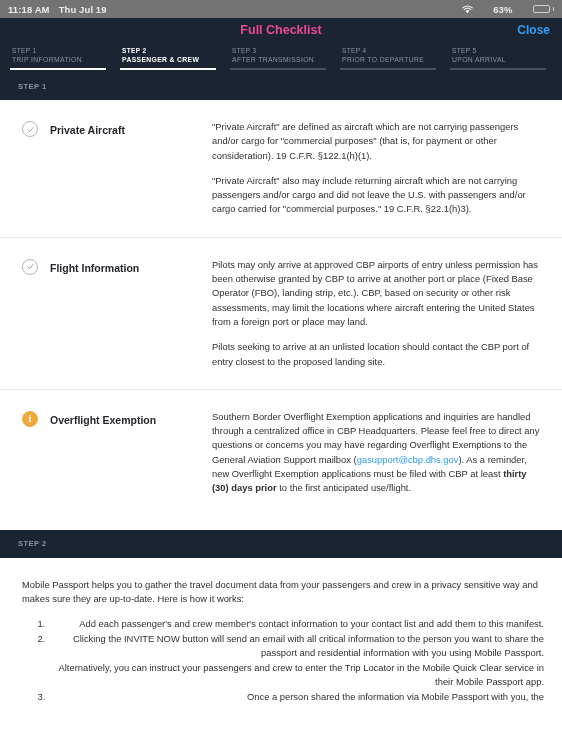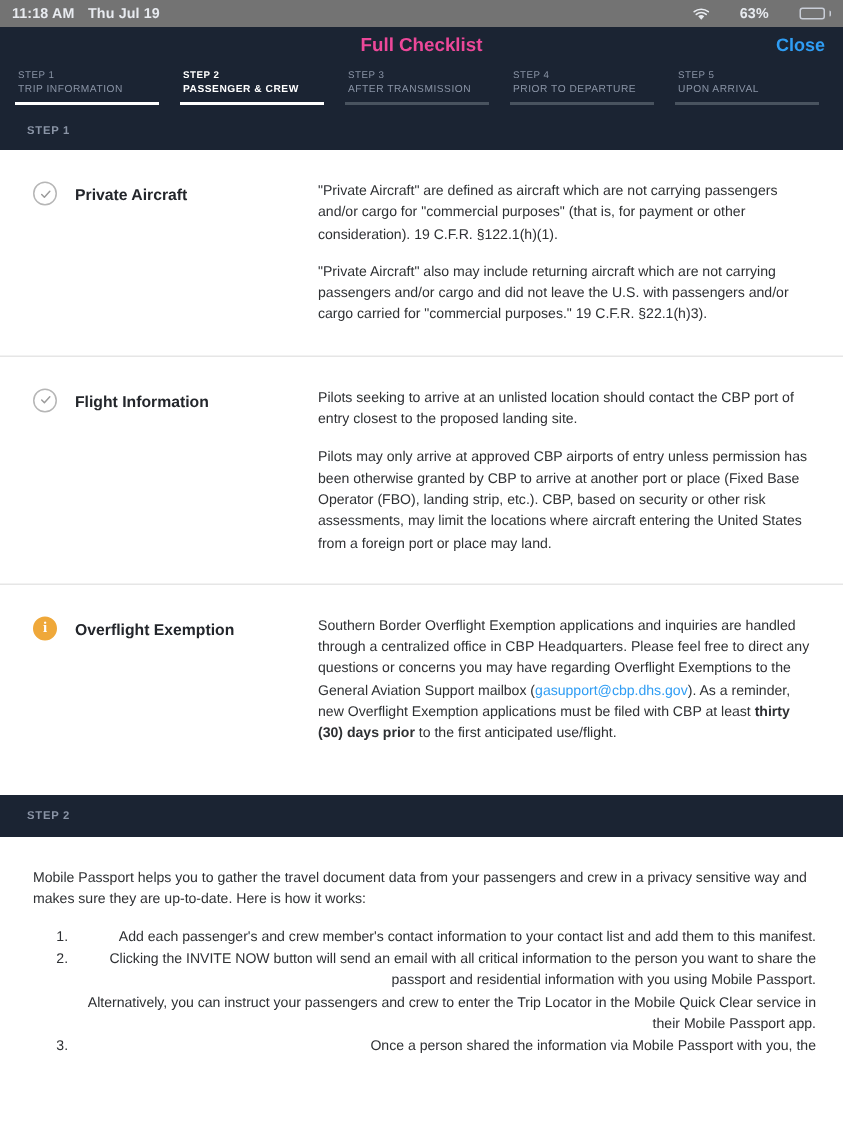--- a/index.html
+++ b/index.html
@@ -192,22 +192,22 @@
     <div class="item">
       <div class="item-left">
         <span class="icon-circle">
           <svg width="9" height="9" viewBox="0 0 10 10">
             <path d="M2 5.2 L4 7.2 L8 2.8" stroke="#9b9b9b" stroke-width="1.1" fill="none" stroke-linecap="round" stroke-linejoin="round"></path>
           </svg>
         </span>
         <span class="item-title">Flight Information</span>
       </div>
       <div class="item-body">
+        <p>Pilots may only arrive at approved CBP airports of entry unless permission has been otherwise granted by CBP to arrive at another port or place (Fixed Base Operator (FBO), landing strip, etc.). CBP, based on security or other risk assessments, may limit the locations where aircraft entering the United States from a foreign port or place may land.</p>
         <p>Pilots seeking to arrive at an unlisted location should contact the CBP port of entry closest to the proposed landing site.</p>
-        <p>Pilots may only arrive at approved CBP airports of entry unless permission has been otherwise granted by CBP to arrive at another port or place (Fixed Base Operator (FBO), landing strip, etc.). CBP, based on security or other risk assessments, may limit the locations where aircraft entering the United States from a foreign port or place may land.</p>
       </div>
     </div>
 
     <div class="item nobord">
       <div class="item-left">
         <span class="icon-circle warn">i</span>
         <span class="item-title">Overflight Exemption</span>
       </div>
       <div class="item-body">
         <p><span>Southern Border Overflight Exemption applications and inquiries are handled through a centralized office in CBP Headquarters. Please feel free to direct any questions or concerns you may have regarding Overflight Exemptions to the General Aviation Support mailbox (</span><a href="#">gasupport@cbp.dhs.gov</a><span>). As a reminder, new Overflight Exemption applications must be filed with CBP at least </span><b>thirty (30) days prior</b><span> to the first anticipated use/flight.</span></p>

